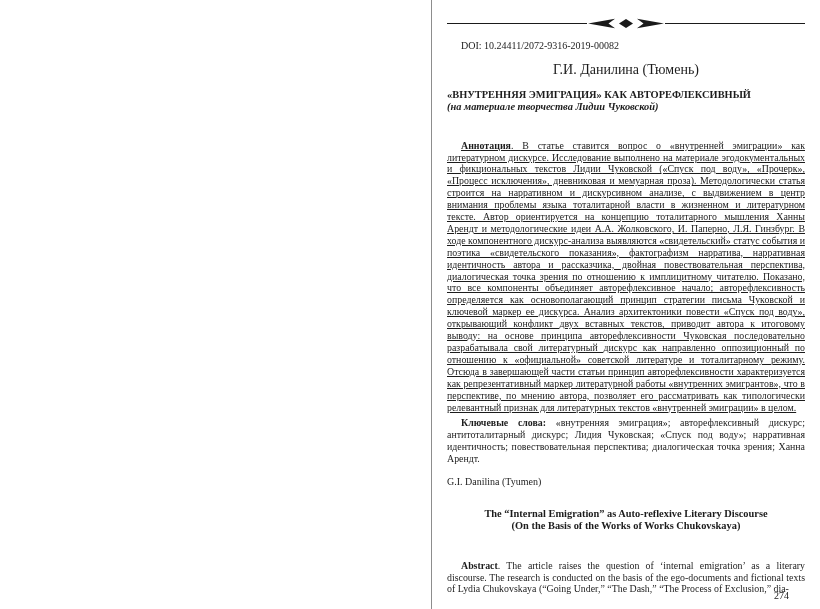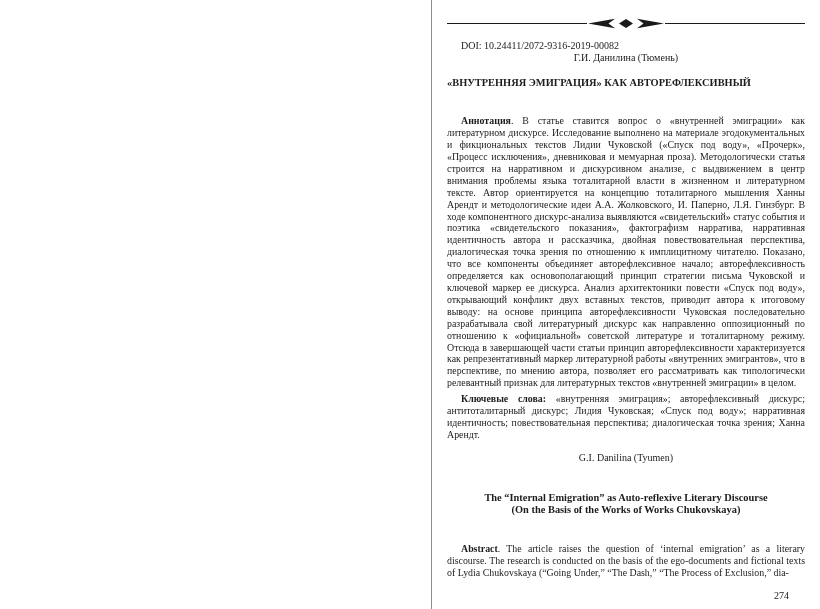--- a/index.html
+++ b/index.html
@@ -15,32 +15,32 @@
   .spread { position: relative; width: 820px; height: 609px; background: #ffffff; overflow: hidden; }
   .page-left { position: absolute; left: 0; top: 0; width: 431px; height: 609px; background: #ffffff; }
   .page-divider { position: absolute; left: 431px; top: 0; width: 1px; height: 609px; background: #8d8d8d; }
   .page-right { position: absolute; left: 447px; top: 0; width: 358px; height: 609px; }
 
   .ornament { margin-top: 17px; height: 13px; width: 100%; }
   .ornament svg { display: block; width: 100%; height: 13px; }
 
   .doi { margin-top: 10px; font-size: 10px; line-height: 12px; text-indent: 14px; text-align: left; }
 
-  .author-ru { font-size: 10px; line-height: 12px; text-align: center; }
+  .author-ru { margin-top: 12px; font-size: 14px; line-height: 12px; text-align: center; }
 
   .title-ru { margin-top: 13px; text-align: left; font-weight: bold; font-size: 10.4px; line-height: 12.3px; }
   .title-ru .subtitle { font-style: italic; }
 
   .body-para { font-size: 9.9px; line-height: 11.9px; text-align: justify; text-indent: 14px; }
-  .abstract-ru { margin-top: 26px; }
+  .abstract-ru { margin-top: 26px; text-decoration: underline; }
   .keywords-ru { margin-top: 4px; }
   .run-in-label { font-weight: bold; }
 
-  .author-en { margin-top: 11px; font-size: 10px; line-height: 12px; text-align: center; }
-  .title-en { margin-top: 28px; text-align: center; font-weight: bold; font-size: 10.4px; line-height: 12.3px; }
+  .author-en { margin-top: 11px; font-size: 10px; line-height: 12px; }
+  .title-en { margin-top: 20px; text-align: center; font-weight: bold; font-size: 10.4px; line-height: 12.3px; }
   .abstract-en { margin-top: 27px; }
 
   .page-number {
     position: absolute; right: 16px; bottom: 7px;
     font-size: 10px; line-height: 12px; text-align: right;
   }
 </style>
 </head>
 <body>
 
@@ -63,20 +63,21 @@
         </g>
       </svg>
     </div>
 
     <p class="doi">DOI: 10.24411/2072-9316-2019-00082</p>
 
     <p class="author-ru">Г.И. Данилина (Тюмень)</p>
 
     <div class="title-ru">
       <div>«ВНУТРЕННЯЯ ЭМИГРАЦИЯ» КАК АВТОРЕФЛЕКСИВНЫЙ</div>
+      <div class="subtitle">(на материале творчества Лидии Чуковской)</div>
     </div>
 
     <p class="body-para abstract-ru"><span class="run-in-label">Аннотация</span><span>. В статье ставится вопрос о «внутренней эмиграции» как литературном дискурсе. Исследование выполнено на материале эгодокументальных и фикциональных текстов Лидии Чуковской («Спуск под воду», «Прочерк», «Процесс исключения», дневниковая и мемуарная проза). Методологически статья строится на нарративном и дискурсивном анализе, с выдвижением в центр внимания проблемы языка тоталитарной власти в жизненном и литературном тексте. Автор ориентируется на концепцию тоталитарного мышления Ханны Арендт и методологические идеи А.А. Жолковского, И. Паперно, Л.Я. Гинзбург. В ходе компонентного дискурс-анализа выявляются «свидетельский» статус события и поэтика «свидетельского показания», фактографизм нарратива, нарративная идентичность автора и рассказчика, двойная повествовательная перспектива, диалогическая точка зрения по отношению к имплицитному читателю. Показано, что все компоненты объединяет авторефлексивное начало; авторефлексивность определяется как основополагающий принцип стратегии письма Чуковской и ключевой маркер ее дискурса. Анализ архитектоники повести «Спуск под воду», открывающий конфликт двух вставных текстов, приводит автора к итоговому выводу: на основе принципа авторефлексивности Чуковская последовательно разрабатывала свой литературный дискурс как направленно оппозиционный по отношению к «официальной» советской литературе и тоталитарному режиму. Отсюда в завершающей части статьи принцип авторефлексивности характеризуется как репрезентативный маркер литературной работы «внутренних эмигрантов», что в перспективе, по мнению автора, позволяет его рассматривать как типологически релевантный признак для литературных текстов «внутренней эмиграции» в целом.</span></p>
 
     <p class="body-para keywords-ru"><span class="run-in-label">Ключевые слова:</span><span> «внутренняя эмиграция»; авторефлексивный дискурс; антитоталитарный дискурс; Лидия Чуковская; «Спуск под воду»; нарративная идентичность; повествовательная перспектива; диалогическая точка зрения; Ханна Арендт.</span></p>
 
     <p class="author-en">G.I. Danilina (Tyumen)</p>
 
     <div class="title-en">
       <div>The “Internal Emigration” as Auto-reflexive Literary Discourse</div>

